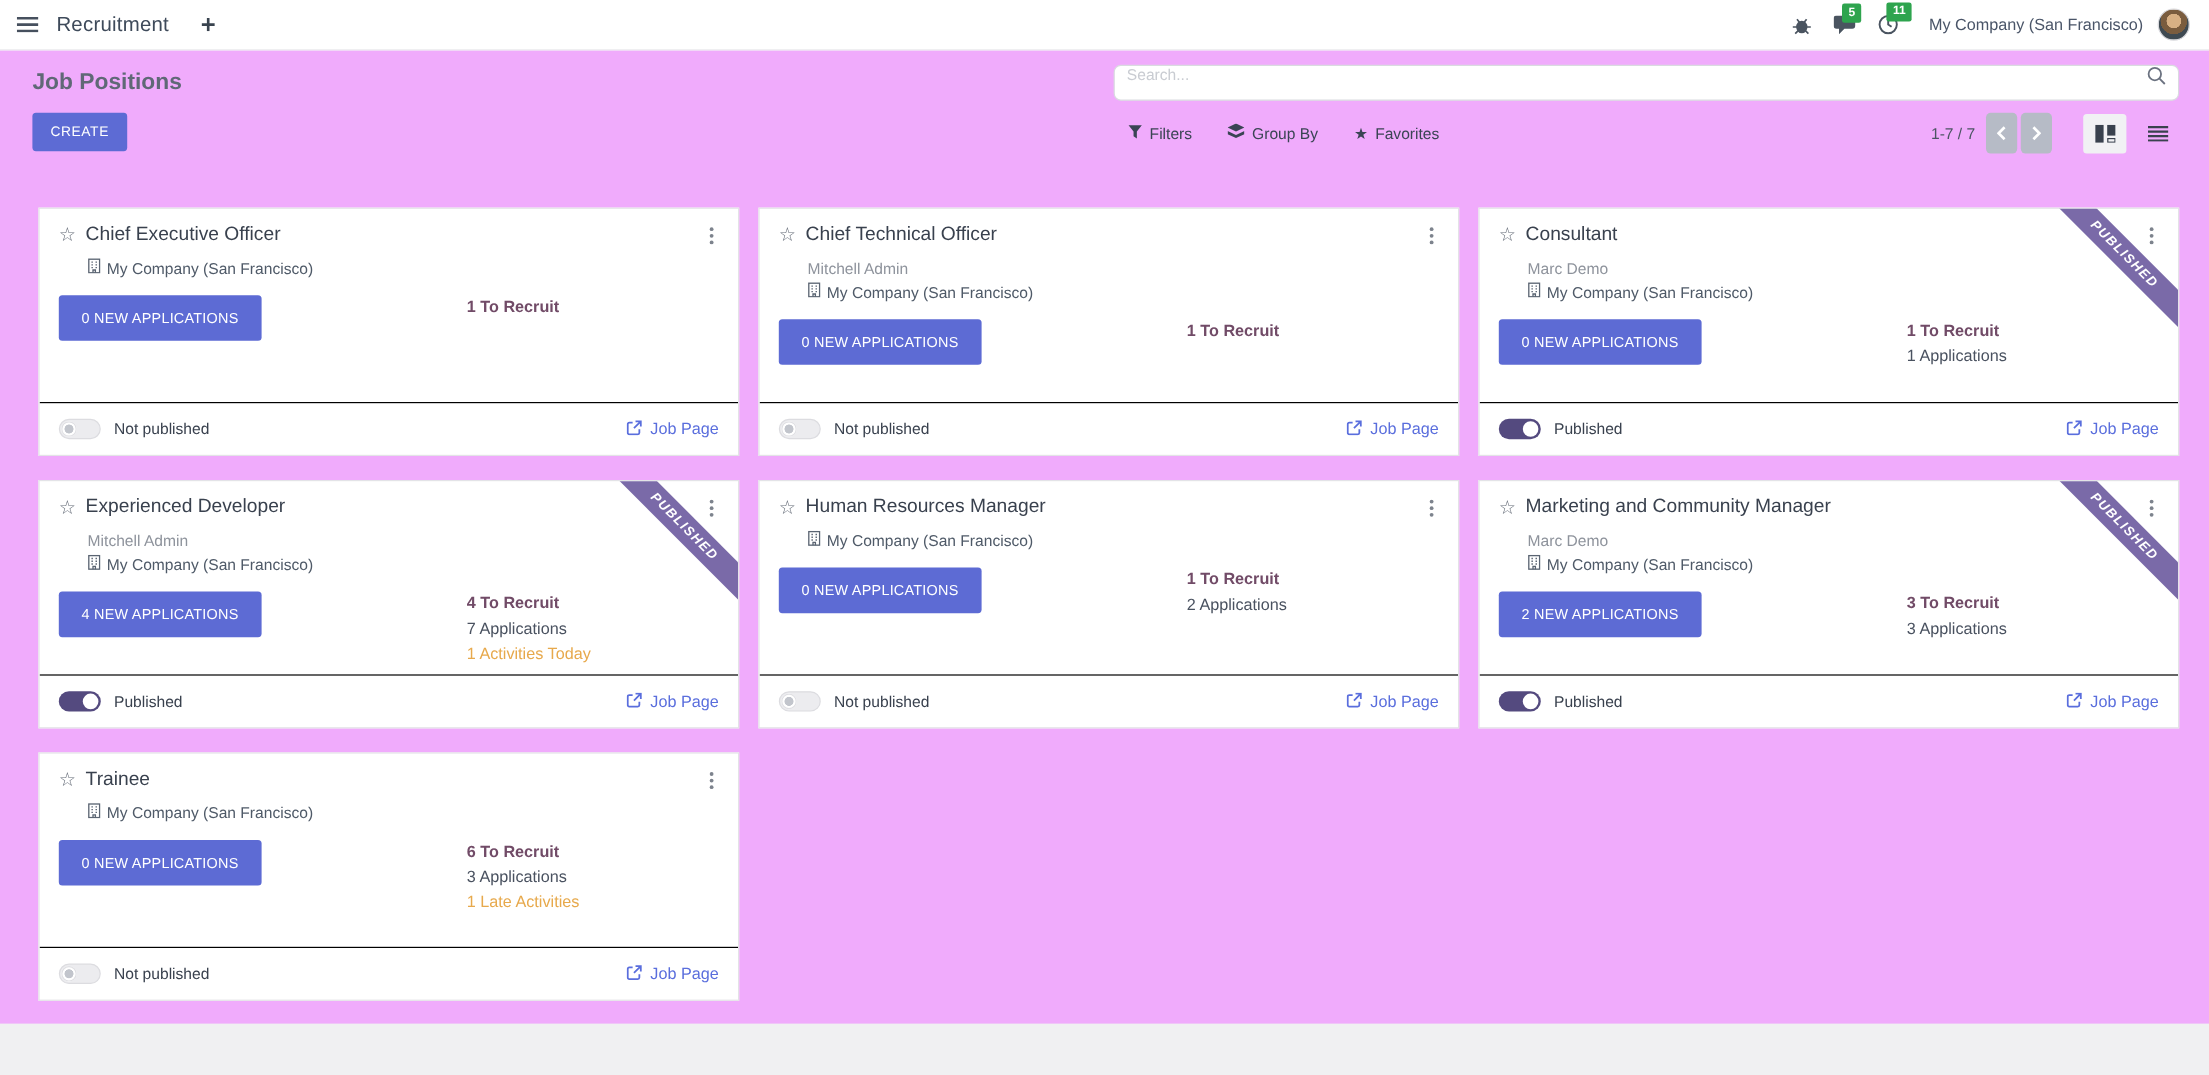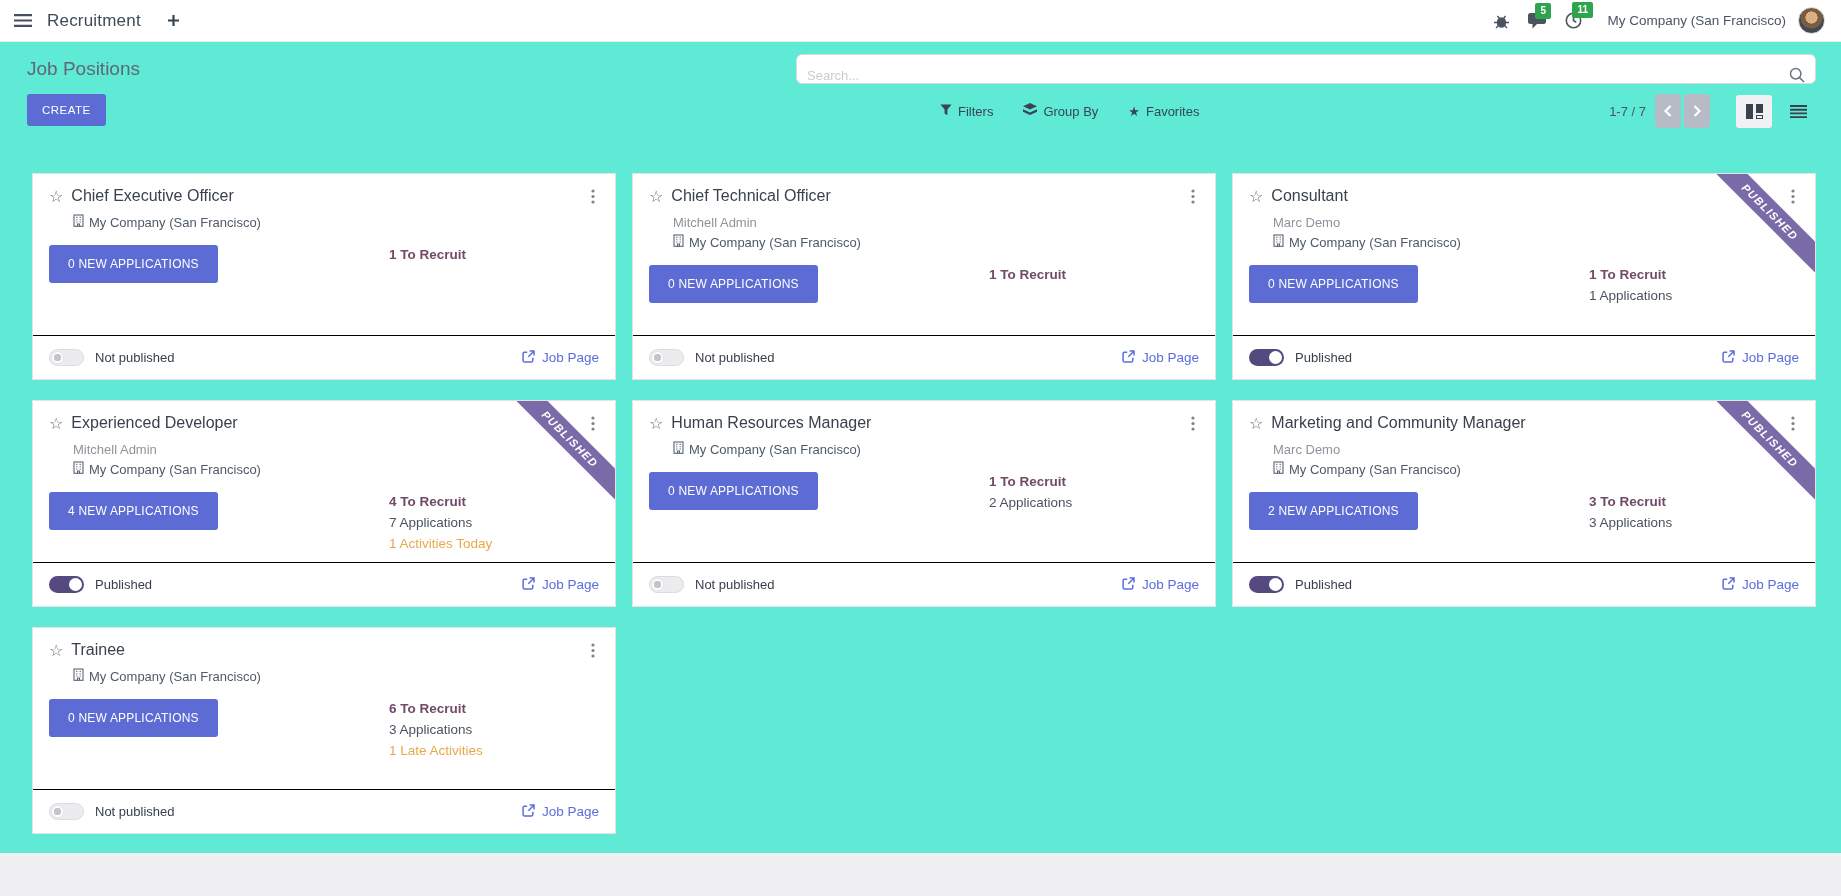--- a/index.html
+++ b/index.html
@@ -3,21 +3,21 @@
 <meta charset="utf-8">
 <style>
   * { box-sizing: border-box; margin: 0; padding: 0; }
   html, body { width: 1841px; height: 896px; }
   body {
     font-family: "Liberation Sans", sans-serif;
     background: #f0f0f2;
     overflow: hidden;
     color: #39414e;
   }
-  .webclient { background: #5eead4; height: 853px; width: 1841px; }
+  .webclient { background: #f0abfc; height: 853px; width: 1841px; }
 
   
   .navbar {
     height: 42px; display: flex; align-items: center;
     padding: 0 16px 0 14px; background: #fff; border-bottom: 1px solid #ebebee;
   }
   .icon-btn { display: inline-flex; align-items: center; justify-content: center; cursor: pointer; background: none; border: none; color: #46505e; }
   .app-title { font-size: 17px; color: #3e4a5a; font-weight: 500; margin-left: 15px; letter-spacing: .2px; }
   .plus-btn { margin-left: 27px; color: #39434f; }
   .systray { margin-left: auto; display: flex; align-items: center; }
@@ -32,25 +32,25 @@
   .avatar {
     width: 27px; height: 27px; border-radius: 50%; cursor: pointer;
     border: 1px solid #d8d8dc;
     background:
       radial-gradient(circle at 50% 38%, #d8b084 0 30%, #7a5c3e 31% 55%, #3f4a52 56%);
   }
 
   
   .cp { padding: 12px 25px 0 27px; }
   .cp-row1 { display: flex; align-items: center; }
-  .page-title { font-size: 19px; color: #5f6876; font-weight: 400; }
+  .page-title { font-size: 19px; color: #5f6876; font-weight: 700; }
   .search-box {
-    margin-left: auto; width: 1020px; height: 30px;
+    margin-left: auto; width: 888px; height: 30px;
     border: 1px solid #d9dbe0; border-radius: 6px;
-    display: flex; align-items: flex-end; padding: 0 10px; background: #fff;
+    display: flex; align-items: flex-start; padding: 0 10px; background: #fff;
   }
   .search-input { flex: 1; border: none; outline: none; font-size: 13px; color: #333; background: transparent; }
   .search-input::placeholder { color: #c9ccd2; }
   .magnifier { color: #6b7280; display: inline-flex; cursor: pointer; }
 
   .cp-row2 { display: flex; align-items: flex-start; margin-top: 10px; }
   .create-btn {
     background: var(--accent, #5d6bd4); color: #fff; border: none; border-radius: 3px;
     font-size: 11.5px; font-weight: 500; letter-spacing: .5px;
     padding: 10px 15px; cursor: pointer; font-family: inherit;

